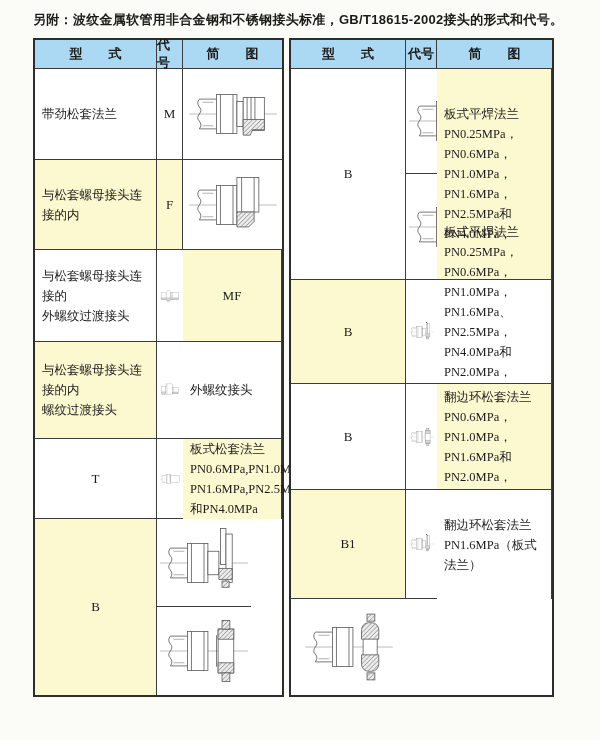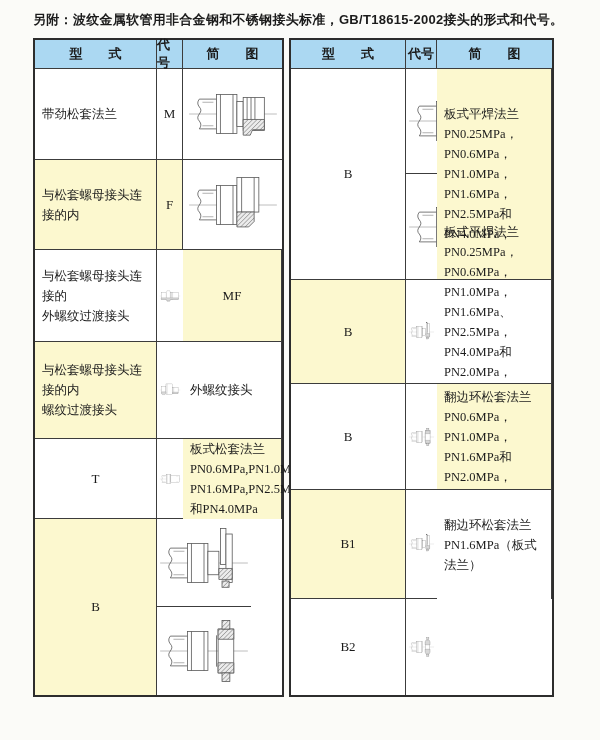--- a/index.html
+++ b/index.html
@@ -268,21 +268,20 @@
 PN1.6MPa和PN2.0MPa，</div>
     <div class="c cd yellow">B1</div>
     <div class="c dg last">
       <svg viewBox="0 0 120 100">
           <use href="#d-flp"></use>
         </svg>
     </div>
 
     <div class="c ty bot">翻边环松套法兰
 PN1.6MPa（板式法兰）</div>
-    <div class="c cd bot">B2</div>
     <div class="c dg last bot">
       <svg viewBox="0 0 120 100">
           <use href="#d-fll"></use>
         </svg>
     </div>
   </div>
 
 </div>
 
 </body></html>

